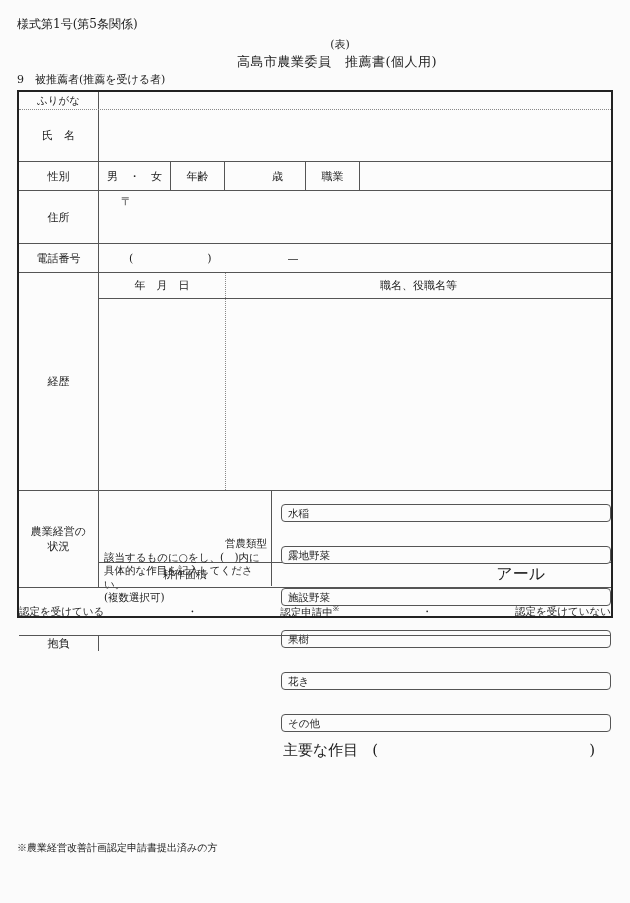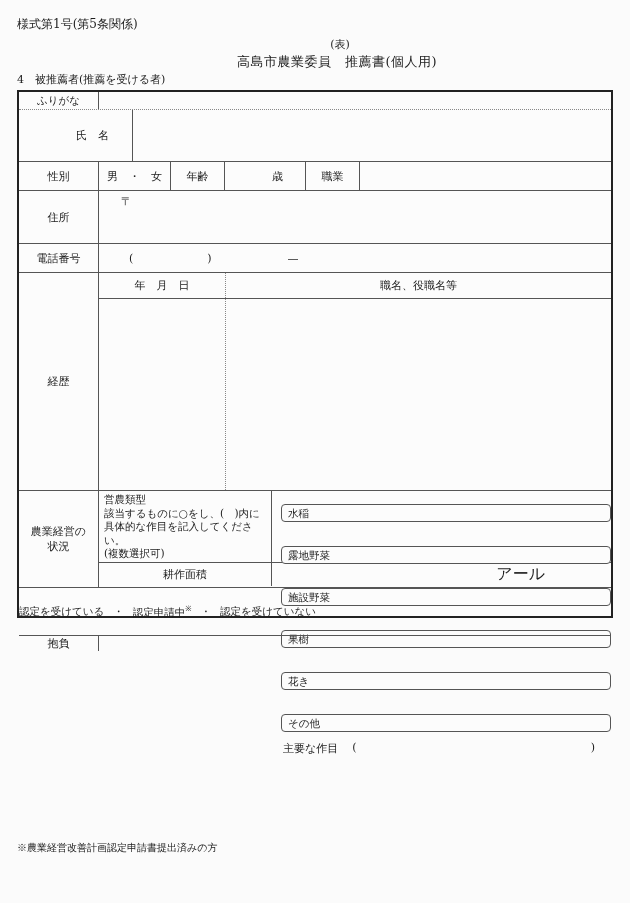--- a/index.html
+++ b/index.html
@@ -27,21 +27,21 @@
     width:80px;flex:none;border-right:1px solid #555;box-sizing:border-box;
     display:flex;align-items:center;justify-content:center;
     font-size:11px;text-align:center;line-height:15px;
   }
   .lab span{display:block;text-align:center;}
   .fill{flex:1;}
 
   
   .r-furigana{height:18px;border-bottom:1px dotted #888;}
   .r-furigana .lab{font-size:10.5px;}
-  .r-name{height:51px;margin-left:34px;}
+  .r-name{height:51px;}
   .r-gender{height:29px;}
   .r-gender .c{border-right:1px solid #555;box-sizing:border-box;display:flex;align-items:center;justify-content:center;font-size:11px;}
   .w-gval{width:72px;}
   .w-agelab{width:54px;}
   .w-ageval{width:81px;justify-content:flex-end !important;padding-right:22px;}
   .w-joblab{width:54px;}
   .r-address{height:53px;}
   .addr-body{flex:1;font-size:11px;padding:3px 0 0 22px;box-sizing:border-box;}
   .r-phone{height:29px;}
   .phone-body{flex:1;display:flex;align-items:center;font-size:11px;}
@@ -54,46 +54,46 @@
   .career-head{height:26px;flex:none;border-bottom:1px solid #555;display:flex;box-sizing:border-box;}
   .date-col{width:127px;flex:none;border-right:1px dotted #888;box-sizing:border-box;display:flex;align-items:center;justify-content:center;font-size:11px;}
   .title-col{flex:1;display:flex;align-items:center;justify-content:center;font-size:11px;}
   .career-body{flex:1;display:flex;}
   .career-body .date-col{border-right:1px dotted #888;}
 
   .r-farm{height:97px;}
   .farm-col{flex:1;display:flex;flex-direction:column;}
   .farm-top{height:72px;flex:none;border-bottom:1px solid #555;display:flex;box-sizing:border-box;}
   .farm-mid{width:173px;flex:none;border-right:1px solid #555;box-sizing:border-box;font-size:10.5px;line-height:13.6px;padding:2px 4px 0 5px;}
-  .farm-mid .t{text-align:left;}
+  .farm-mid .t{text-align:right;margin-top:44px;}
   .farm-right{flex:1;box-sizing:border-box;}
   .crops{display:flex;gap:24px;margin:13px 0 0 9px;flex-direction:column;}
   .crop-box{border:1px solid #555;border-radius:4px;padding:1px 6px;font-size:10.5px;line-height:14px;background:#fcfcfc;}
-  .main-crop{display:flex;margin:9px 16px 0 11px;font-size:11px;}
+  .main-crop{display:flex;margin:9px 16px 0 11px;font-size:15px;}
   .main-crop .op{margin-left:14px;}
   .main-crop .sp{flex:1;}
   .farm-bottom{height:23px;display:flex;}
   .area-lab{width:173px;flex:none;border-right:1px solid #555;box-sizing:border-box;display:flex;align-items:center;justify-content:center;font-size:11px;}
   .area-val{flex:1;display:flex;align-items:center;justify-content:flex-end;padding-right:66px;font-size:16px;box-sizing:border-box;}
 
   .r-cert{height:48px;}
   .cert-left{width:254px;flex:none;border-right:1px solid #555;box-sizing:border-box;padding:8px 0 0 8px;font-size:10.5px;line-height:15px;}
-  .cert-right{flex:1;display:flex;align-items:center;justify-content:flex-start;font-size:10.5px;}
+  .cert-right{flex:1;display:flex;align-items:center;justify-content:space-between;font-size:10.5px;}
   .cert-right .sep{margin:0 9px;}
   .cert-right sup{font-size:7.5px;}
 
   .r-hope{flex:1;}
 </style>
 </head>
 <body>
 
 <div class="abs form-no">様式第1号(第5条関係)</div>
 <div class="abs omote">(表)</div>
 <div class="abs doc-title">高島市農業委員　推薦書(個人用)</div>
-<div class="abs section-no">4　被推薦者(推薦を受ける者)</div>
+<div class="abs section-no">9　被推薦者(推薦を受ける者)</div>
 
 <div class="tbl">
 
   <div class="r first r-furigana">
     <div class="lab">
         <span>ふりがな</span>
       </div>
     <div class="fill"></div>
   </div>
 

